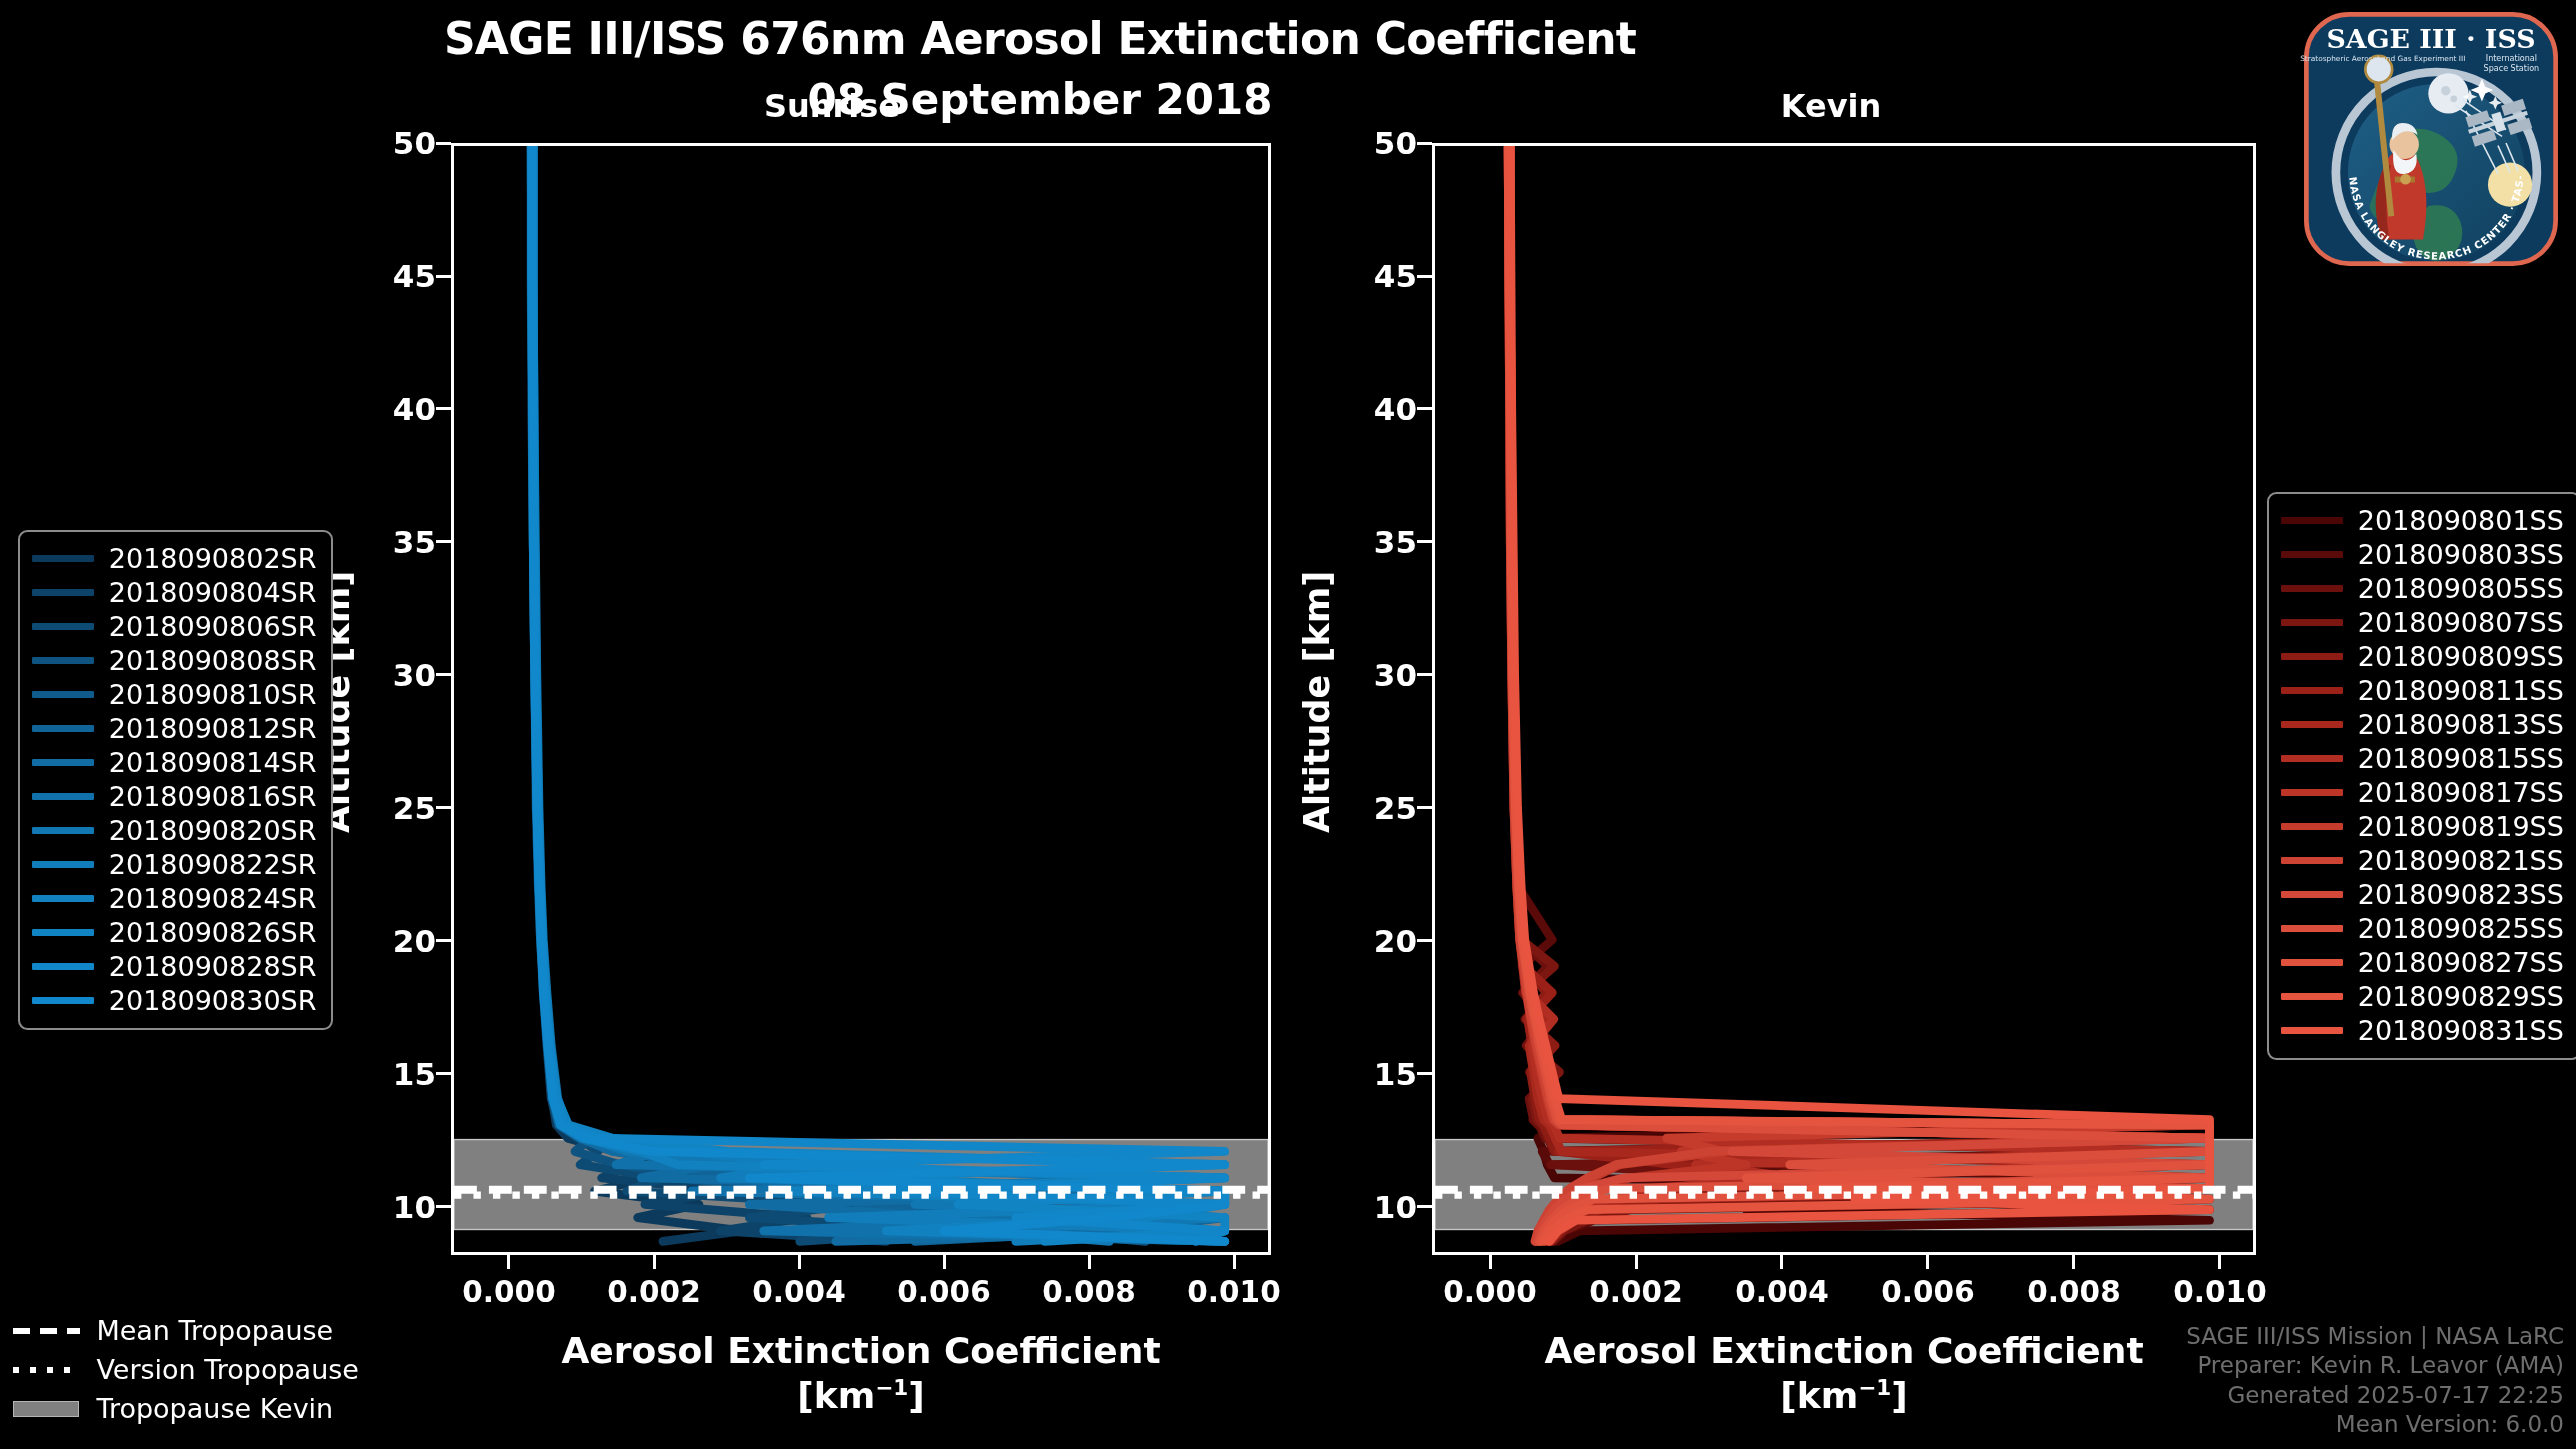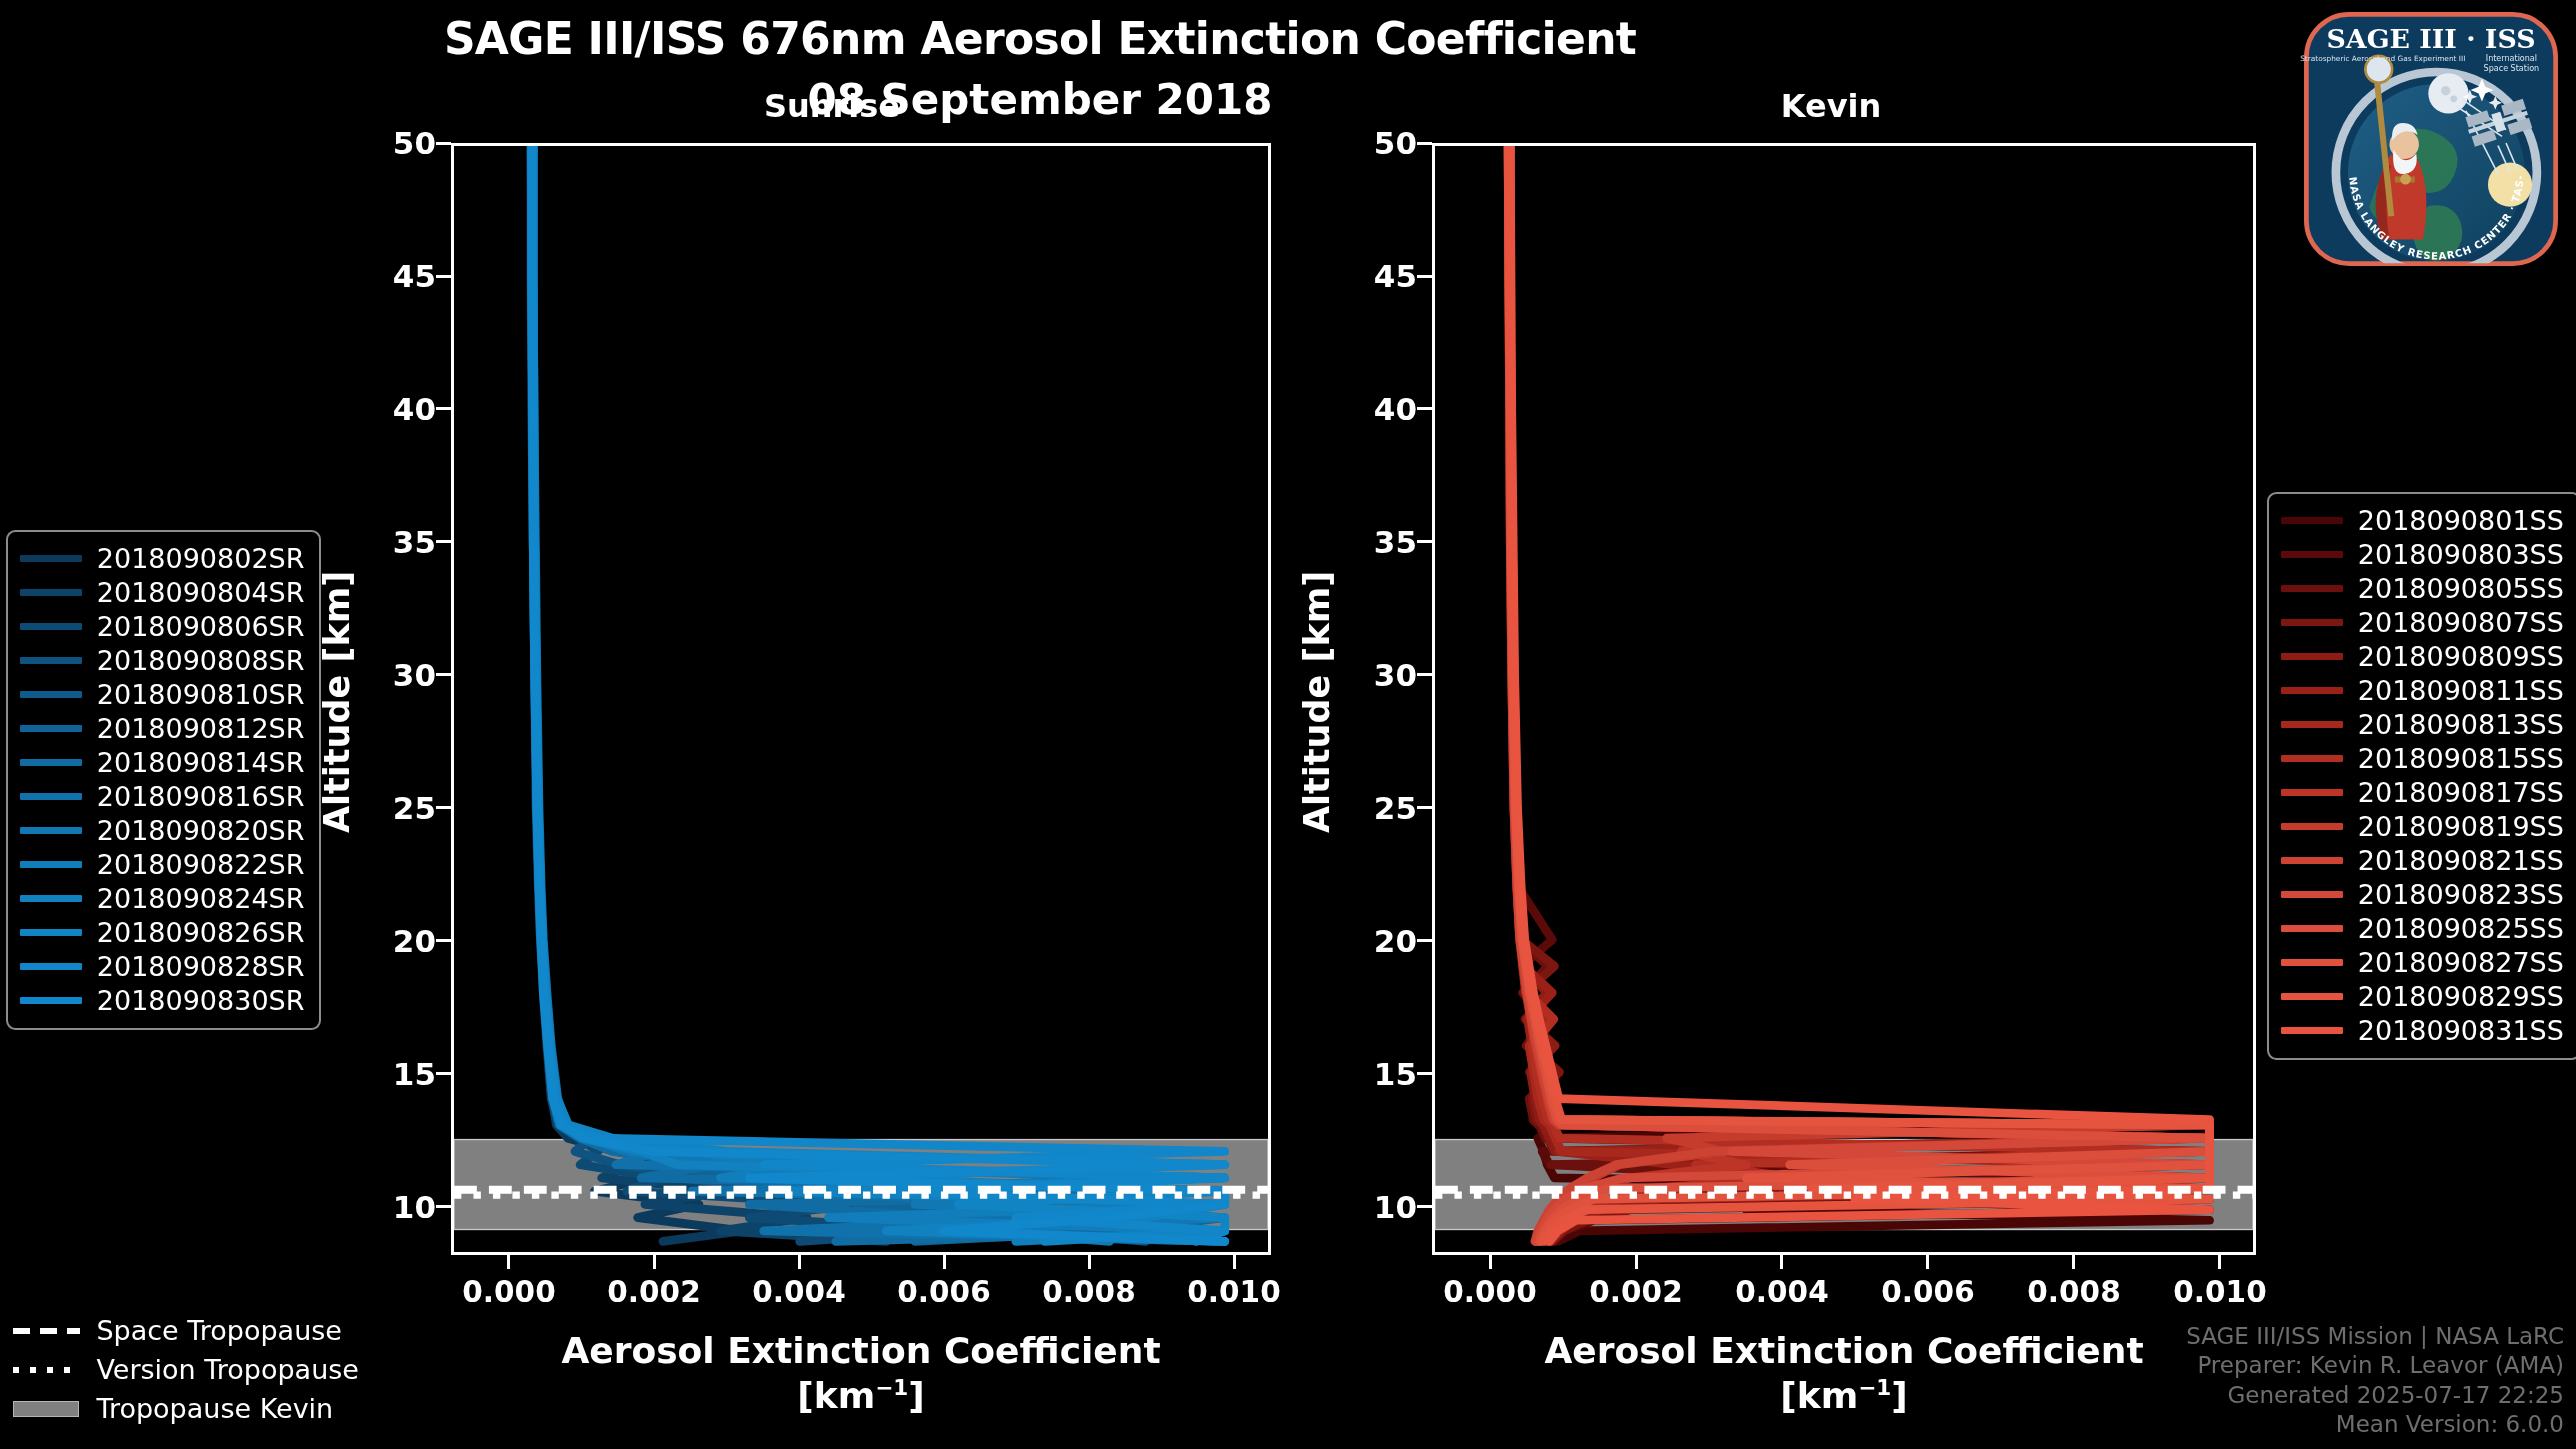--- a/index.html
+++ b/index.html
@@ -37,21 +37,21 @@
   .xtick-mark{position:absolute;width:3.4px;height:14.8px;background:#fff;}
 
   .axis-x-title{position:absolute;text-align:center;font-size:36px;font-weight:bold;color:#fff;}
   .axis-x-units{position:absolute;text-align:center;font-size:36px;font-weight:bold;color:#fff;}
   .axis-y-title{position:absolute;font-size:35px;font-weight:bold;color:#fff;
        transform-origin:left top;transform:rotate(-90deg);white-space:nowrap;}
 
   
   .series-legend{position:absolute;border:2px solid #8c8c8c;border-radius:9.4px;
        background:#000;padding:9.4px 14.8px 10.7px 12px;}
-  #legend-left{left:6px;top:530px;}
+  #legend-left{left:18px;top:530px;}
   #legend-right{left:2267px;top:492px;}
   .legend-row{display:flex;align-items:center;height:34px;}
   .legend-swatch{width:62px;height:7.4px;margin-right:14.8px;flex:0 0 auto;border-radius:1.3px;}
   .legend-label{font-size:27px;color:#fff;white-space:nowrap;}
 
   
   #tropopause-legend{position:absolute;left:13.4px;top:1311px;}
   .trop-row{display:flex;align-items:center;height:39px;}
   .trop-key{width:67px;height:17.4px;margin-right:16px;position:relative;flex:0 0 auto;}
   .trop-label{font-size:27px;color:#fff;white-space:nowrap;}
@@ -319,21 +319,21 @@
       <span class="legend-swatch" style="background: rgb(232, 84, 63);"></span>
       <span class="legend-label">2018090831SS</span>
     </div>
   </div>
 
 <div id="tropopause-legend">
     <div class="trop-row">
       <span class="trop-key">
         <span class="dash-key"></span>
       </span>
-      <span class="trop-label">Space Tropopause</span>
+      <span class="trop-label">Mean Tropopause</span>
     </div>
     <div class="trop-row">
       <span class="trop-key">
         <span class="dot-key"></span>
       </span>
       <span class="trop-label">Version Tropopause</span>
     </div>
     <div class="trop-row">
       <span class="trop-key">
         <span class="box-key"></span>

